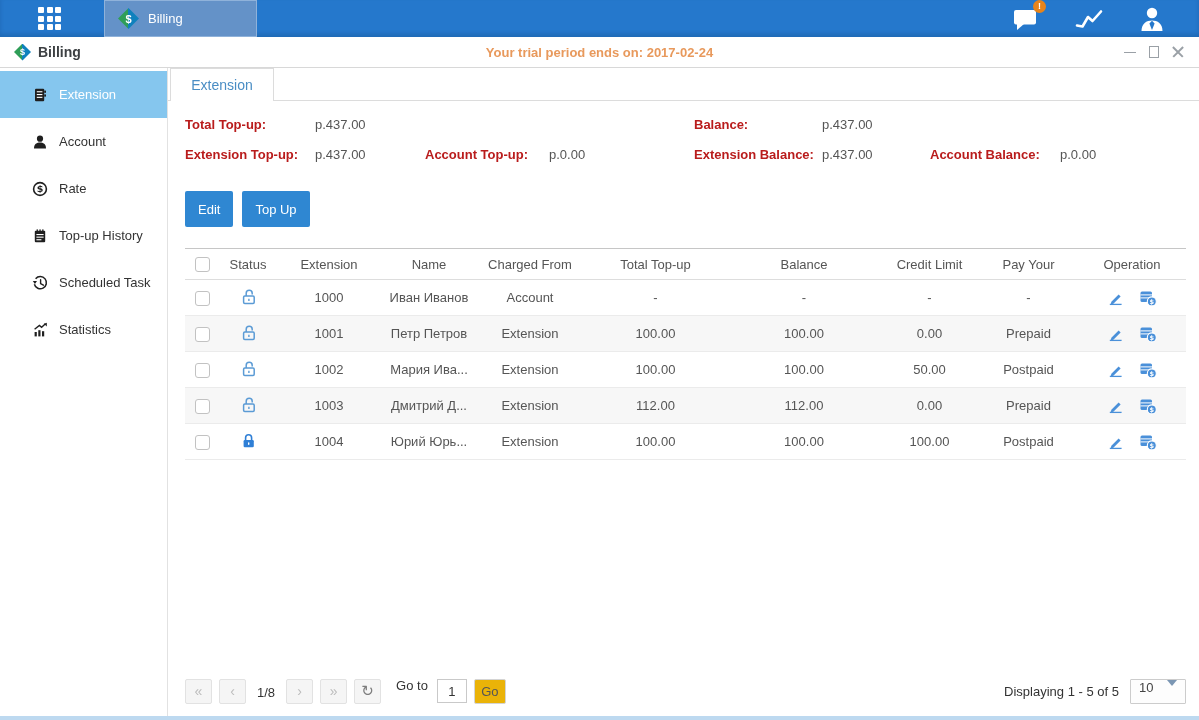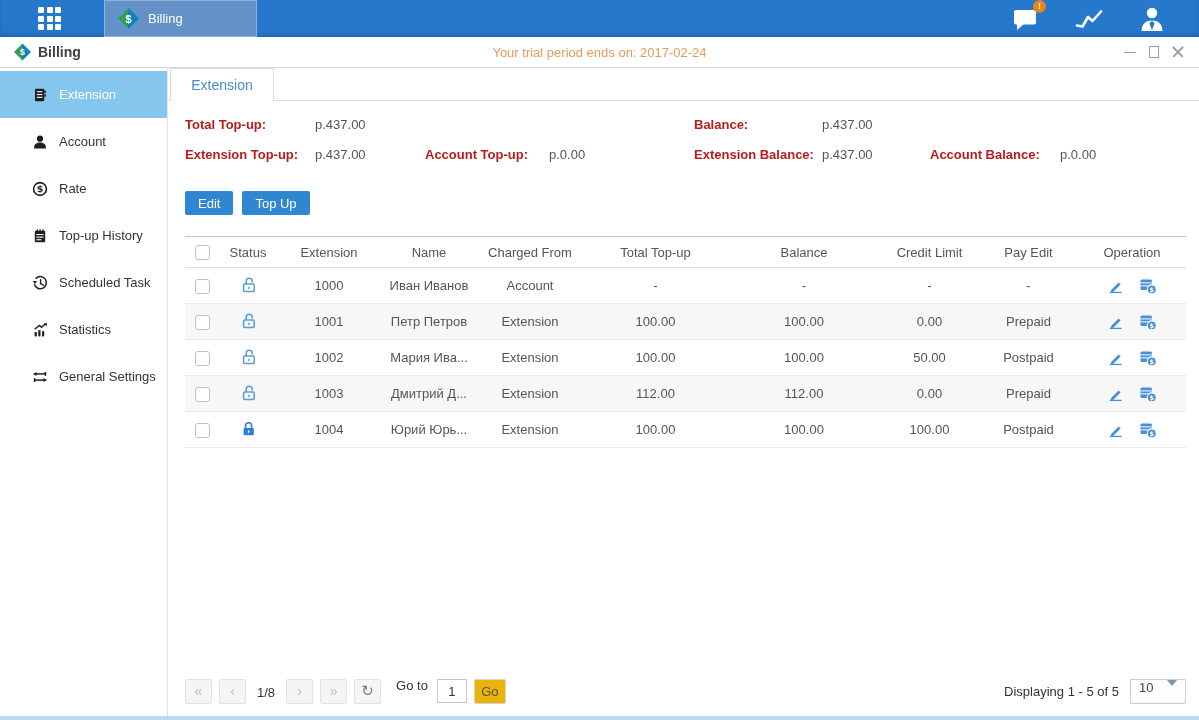--- a/index.html
+++ b/index.html
@@ -18,21 +18,21 @@
   .diamond.d-lg { width:21px; height:21px; } .diamond.d-lg .d-dollar { font-size:11px; }
   .diamond.d-sm { width:17px; height:17px; } .diamond.d-sm .d-dollar { font-size:9px; }
   .topbar-right { margin-left:auto; display:flex; align-items:center; gap:33px; padding-right:32px; }
   .tb-icon { width:30px; height:30px; position:relative; cursor:pointer; display:flex; align-items:center; justify-content:center; }
   .badge { position:absolute; top:-4px; right:-5px; width:13px; height:13px; background:#e8841a; border-radius:50%; color:#fff; font-size:9px; font-weight:bold; display:flex; align-items:center; justify-content:center; }
 
   
   .titlebar { height:31px; background:#fff; border-bottom:1px solid #d8d8d8; display:flex; align-items:center; padding:0 14px; position:relative; flex:none; }
   .title-left { display:flex; align-items:center; gap:7px; }
   .win-title { font-size:14px; font-weight:bold; color:#3d4043; }
-  .trial { position:absolute; left:50%; transform:translateX(-50%); color:#e8995c; font-size:13px; white-space:nowrap; }
+  .trial { position:absolute; left:50%; transform:translateX(-50%); color:#e8995c; font-size:13px; white-space:nowrap;font-weight:bold; }
   .win-controls { margin-left:auto; display:flex; align-items:center; gap:10px; }
   .wc { width:14px; height:14px; position:relative; cursor:pointer; }
   .wc-min::after { content:""; position:absolute; left:1px; right:1px; top:7px; border-top:1.5px solid #9aa0a6; }
   .wc-max::after { content:""; position:absolute; inset:1px 2px; border:1.5px solid #9aa0a6; }
   .wc-close::before,.wc-close::after { content:""; position:absolute; left:0; right:0; top:6px; height:1.5px; background:#9aa0a6; }
   .wc-close::before { transform:rotate(45deg);} .wc-close::after { transform:rotate(-45deg);}
 
   
   .body { flex:1; display:flex; min-height:0; }
   .sidebar { width:168px; flex:none; border-right:1px solid #e2e2e2; padding-top:3px; background:#fff; }
@@ -46,21 +46,21 @@
   .tab { width:104px; background:#fff; border:1px solid #dcdcdc; border-bottom:none; margin-bottom:-1px; display:flex; align-items:center; justify-content:center; font-size:14px; color:#4a8dc4; cursor:pointer; z-index:1; }
 
   .summary { position:relative; padding:16px 0 0 17px; height:79px; flex:none; font-size:13px; }
   .sum-grid { display:grid; row-gap:15px; align-items:center; }
   .sum-left { grid-template-columns:130px 110px 124px auto; width:500px; }
   .sum-right { position:absolute; left:526px; top:16px; grid-template-columns:128px 108px 130px auto; }
   .sum-label { font-weight:bold; color:#b91c1c; }
   .sum-value { color:#555; }
 
   .actions { padding:11px 0 0 17px; display:flex; gap:9px; flex:none; }
-  .btn-blue { background:#2f87d2; color:#fff; border:none; border-radius:2px; font-size:13px; height:24px; padding:0 13px; cursor:pointer; font-family:inherit; }
+  .btn-blue { background:#2f87d2; color:#fff; border:none; border-radius:2px; font-size:13px; height:36px; padding:0 13px; cursor:pointer; font-family:inherit; }
 
   .table-wrap { margin:21px 13px 0 17px; flex:none; }
   table { width:100%; border-collapse:collapse; table-layout:fixed; font-size:13px; color:#555; }
   th { height:31px; font-weight:normal; color:#555; border-top:1px solid #c6c6c6; border-bottom:1px solid #ddd; text-align:center; }
   td { height:35px; border-bottom:1px solid #ebebeb; text-align:center; }
   tbody tr:nth-child(even) td { background:#f7f7f7; }
   .chk { appearance:none; -webkit-appearance:none; width:15px; height:15px; border:1px solid #c2c2c2; border-radius:3px; background:#fff; cursor:pointer; vertical-align:middle; }
   .op-cell { display:flex; align-items:center; justify-content:center; gap:15px; height:35px; }
   .icon-btn { cursor:pointer; display:inline-flex; }
 
@@ -193,31 +193,20 @@
       </div>
       <div class="side-item">
         <svg width="16" height="16" viewBox="0 0 16 16">
           <rect x="2.6" y="10" width="2.2" height="4.4" fill="#1f1f1f"></rect>
           <rect x="6.3" y="8.2" width="2.2" height="6.2" fill="#1f1f1f"></rect>
           <rect x="10" y="9.2" width="2.2" height="5.2" fill="#1f1f1f"></rect>
           <path d="M2.6,7.2 L7.4,3.4 L9.6,5.3 L13.2,2" fill="none" stroke="#1f1f1f" stroke-width="1.4"></path>
           <polygon points="14.8,0.8 14.8,4.4 11.8,1.8" fill="#1f1f1f"></polygon>
         </svg>
         <span>Statistics</span>
-      </div>
-      <div class="side-item">
-        <svg width="16" height="16" viewBox="0 0 16 16">
-          <path d="M4,4.9 H13.2" stroke="#1f1f1f" stroke-width="1.5"></path>
-          <polygon points="4.4,2.9 4.4,6.9 1,4.9" fill="#1f1f1f"></polygon>
-          <rect x="12.6" y="3" width="1.6" height="3.8" fill="#1f1f1f"></rect>
-          <path d="M2.8,11.1 H12" stroke="#1f1f1f" stroke-width="1.5"></path>
-          <polygon points="11.6,9.1 11.6,13.1 15,11.1" fill="#1f1f1f"></polygon>
-          <rect x="1.8" y="9.2" width="1.6" height="3.8" fill="#1f1f1f"></rect>
-        </svg>
-        <span>General Settings</span>
       </div>
     </div>
 
     <div class="main">
 
       <div class="tabstrip">
         <div class="tab">Extension</div>
       </div>
 
       <div class="summary">
@@ -265,21 +254,21 @@
           <thead>
             <tr>
               <th><input type="checkbox" class="chk" style=""></th>
               <th>Status</th>
               <th>Extension</th>
               <th>Name</th>
               <th>Charged From</th>
               <th>Total Top-up</th>
               <th>Balance</th>
               <th>Credit Limit</th>
-              <th>Pay Edit</th>
+              <th>Pay Your</th>
               <th>Operation</th>
             </tr>
           </thead>
           <tbody>
             <tr>
               <td><input type="checkbox" class="chk" style=""></td>
               <td>
                 <svg class="icon-btn" width="17" height="17" viewBox="0 0 17 17">
                   <path d="M6.2,8 V5.2 a3,3 0 0 1 6,0 V6.4" fill="none" stroke="#5b9bd5" stroke-width="1.5"></path>
                   <rect x="3.6" y="8" width="10.6" height="7.4" rx="1.2" fill="none" stroke="#5b9bd5" stroke-width="1.5"></rect>

